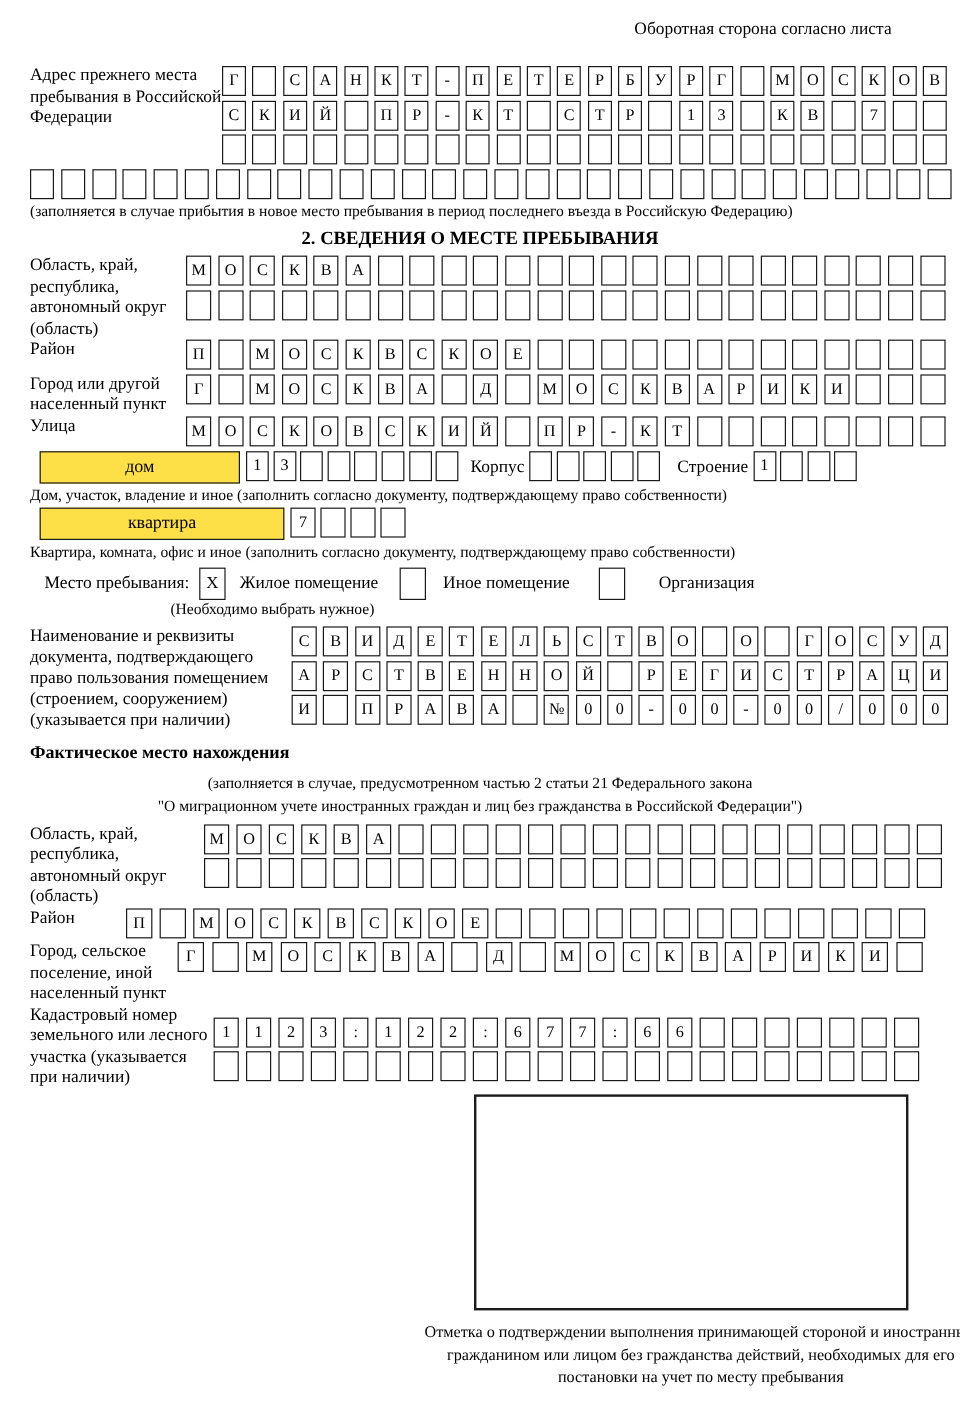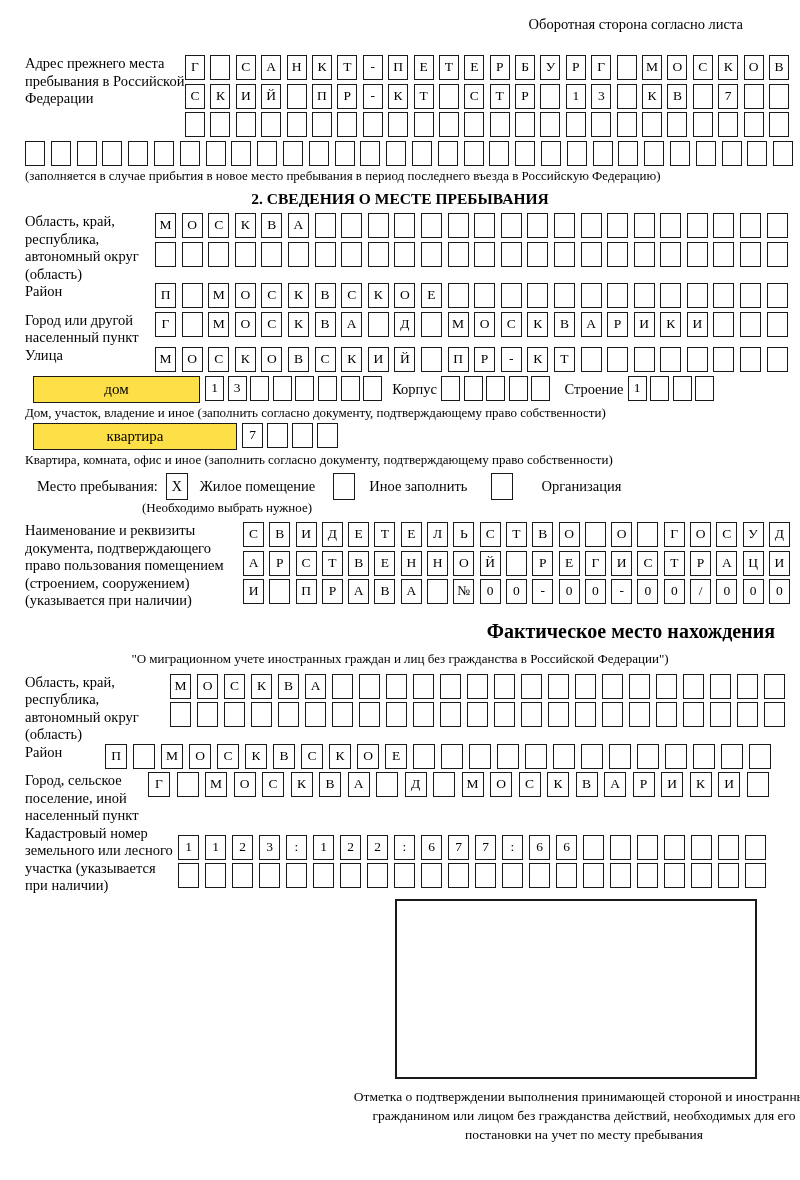--- a/index.html
+++ b/index.html
@@ -16,21 +16,21 @@
         border:1.6px solid #1a1a1a;font-size:13.5px;line-height:22px;text-align:center;background:#fff;}
   .caption{font-size:13px;line-height:16.5px;}
   .center{text-align:left;}
   .section-title{font-weight:bold;font-size:15.5px;text-align:center;margin:6px 0 5px;}
   .wbox{box-sizing:border-box;height:27px;border:1.6px solid #1a1a1a;text-align:center;
         font-size:15px;line-height:24px;flex:none;background:#fde047;}
   .inline-lbl{font-size:14.5px;line-height:27px;flex:none;}
   .check{width:22px;height:27px;line-height:25px;font-size:14px;}
   .mb2{margin-bottom:2px;} .mb4{margin-bottom:4px;} .mb6{margin-bottom:6px;}
   .doc-rows>.boxes{margin-bottom:3.5px;}
-  .actual-title{font-weight:bold;font-size:20px;text-align:right;margin:10px 0 6px;}
+  .actual-title{font-weight:bold;font-size:15px;text-align:left;margin:10px 0 6px;}
   .actual-cap{font-size:13px;line-height:19px;text-align:center;}
   .confirm-box{width:358px;height:176px;border:2px solid #1a1a1a;margin:4px 0 8px 370px;background:#fff;}
   .confirm-caption{width:478px;margin-left:320px;text-align:center;font-size:13.5px;line-height:19px;}
   .stay-row{padding-left:12px;align-items:flex-start;}
   .house-row{padding-left:8px;}
 </style>
 </head>
 <body>
 
 <div class="page">
@@ -343,21 +343,21 @@
         <span class="cell"></span>
       </div>
   </div>
   <div class="caption mb4">Квартира, комната, офис и иное (заполнить согласно документу, подтверждающему право собственности)</div>
 
   <div class="row stay-row">
     <span class="inline-lbl">Место пребывания:</span>
     <span class="cell check" style="margin-left:8px">X</span>
     <span class="inline-lbl" style="margin-left:12px">Жилое помещение</span>
     <span class="cell check" style="margin-left:18px"></span>
-    <span class="inline-lbl" style="margin-left:14px">Иное заполнить</span>
+    <span class="inline-lbl" style="margin-left:14px">Иное помещение</span>
     <span class="cell check" style="margin-left:24px"></span>
     <span class="inline-lbl" style="margin-left:28px">Организация</span>
   </div>
   <div class="caption mb6" style="margin-left:117px">(Необходимо выбрать нужное)</div>
 
   <div class="row mb4">
     <div class="lbl" style="width:218px">Наименование и реквизиты документа, подтверждающего право пользования помещением (строением, сооружением) (указывается при наличии)</div>
     <div class="rows doc-rows">
       <div class="boxes" style="--w:21px;--g:5.3px">
           <span class="cell">С</span>
@@ -425,20 +425,21 @@
           <span class="cell">0</span>
           <span class="cell">/</span>
           <span class="cell">0</span>
           <span class="cell">0</span>
           <span class="cell">0</span>
         </div>
     </div>
   </div>
 
   <div class="actual-title">Фактическое место нахождения</div>
+  <div class="actual-cap">(заполняется в случае, предусмотренном частью 2 статьи 21 Федерального закона</div>
   <div class="actual-cap mb6">"О миграционном учете иностранных граждан и лиц без гражданства в Российской Федерации")</div>
 
   <div class="row">
     <div class="lbl" style="width:145px">Область, край, республика, автономный округ (область)</div>
     <div class="rows">
       <div class="boxes" style="--w:21px;--g:6px">
           <span class="cell">М</span>
           <span class="cell">О</span>
           <span class="cell">С</span>
           <span class="cell">К</span>

